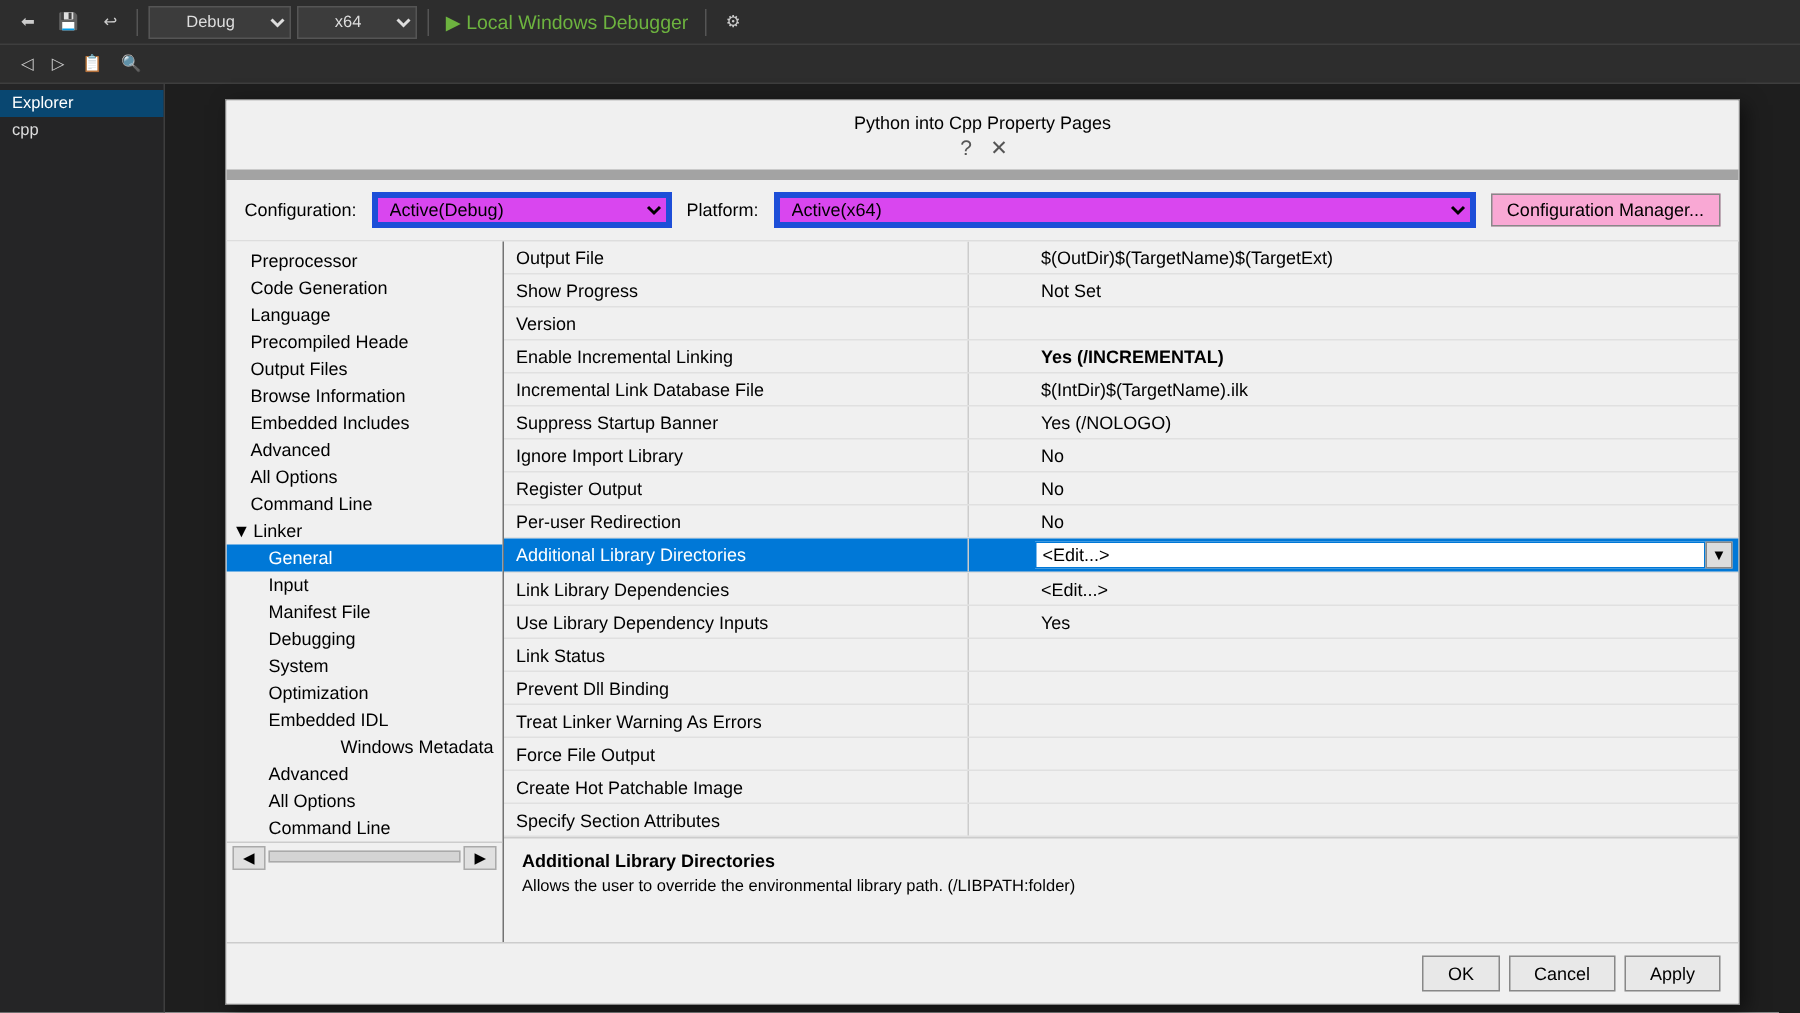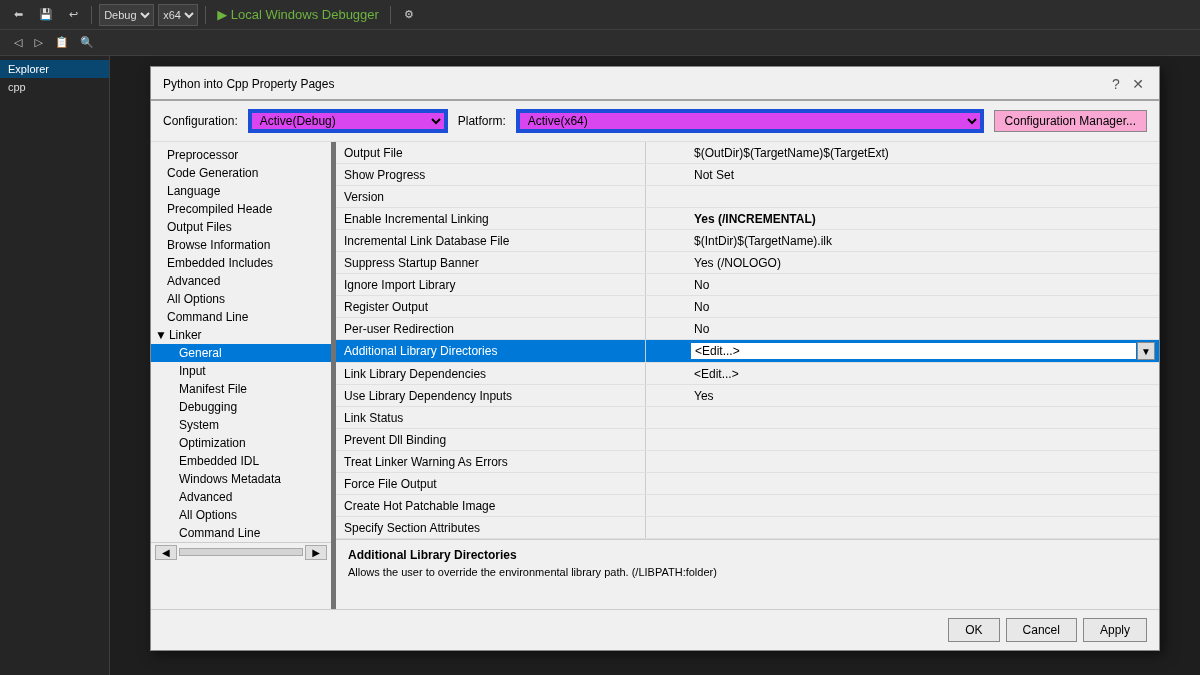--- a/index.html
+++ b/index.html
@@ -27,21 +27,21 @@
       color: #ccc;
       font-size: 11px;
       padding: 2px 6px;
       cursor: pointer;
     }
     .toolbar-select {
       background: #3c3c3c;
       border: 1px solid #555;
       color: #ddd;
       font-size: 11px;
-      padding: 1px 0;
+      padding: 1px 20px;
       height: 22px;
     }
     .toolbar-run {
       background: transparent;
       border: none;
       color: #6db33f;
       font-size: 13px;
       cursor: pointer;
       padding: 0 4px;
     }
@@ -101,25 +101,26 @@
       background: #f0f0f0;
       border: 1px solid #888;
       width: 1010px;
       box-shadow: 4px 4px 12px rgba(0,0,0,0.5);
       display: flex;
       flex-direction: column;
     }
 
     .dialog-titlebar {
       background: #f0f0f0;
-      border-bottom: 2px solid #a3a3a3;
+      border-bottom: 7px solid #a3a3a3;
       padding: 8px 12px 6px;
       display: flex;
       align-items: center;
       justify-content: space-between;
+      flex-direction: column;
     }
     .dialog-title {
       font-size: 12px;
       color: #000;
     }
     .dialog-controls {
       display: flex;
       gap: 4px;
     }
     .dialog-ctrl-btn {
@@ -171,21 +172,21 @@
     .dialog-content {
       display: flex;
       flex: 1;
       min-height: 0;
     }
 
     
     .tree-panel {
       width: 185px;
       background: #f0f0f0;
-      border-right: 5px solid #737373;
+      border-right: 1px solid #737373;
       overflow-y: auto;
       padding: 4px 0;
       font-size: 12px;
     }
     .tree-item {
       padding: 2px 8px 2px 16px;
       cursor: pointer;
       color: #000;
       white-space: nowrap;
     }
@@ -400,21 +401,21 @@
               <span>▼</span> 
               <span>Linker</span>
             </div>
             <div class="tree-item selected" style="padding-left: 28px;"><span>General</span></div>
             <div class="tree-item" style="padding-left: 28px;"><span>Input</span></div>
             <div class="tree-item" style="padding-left: 28px;"><span>Manifest File</span></div>
             <div class="tree-item" style="padding-left: 28px;"><span>Debugging</span></div>
             <div class="tree-item" style="padding-left: 28px;"><span>System</span></div>
             <div class="tree-item" style="padding-left: 28px;"><span>Optimization</span></div>
             <div class="tree-item" style="padding-left: 28px;"><span>Embedded IDL</span></div>
-            <div class="tree-item" style="padding-left: 28px;"><span>Windows Metadata</span></div>
+            <div class="tree-item" style="padding-left: 28px; margin-left: 48px;"><span>Windows Metadata</span></div>
             <div class="tree-item" style="padding-left: 28px;"><span>Advanced</span></div>
             <div class="tree-item" style="padding-left: 28px;"><span>All Options</span></div>
             <div class="tree-item" style="padding-left: 28px;"><span>Command Line</span></div>
             <div class="scroll-controls">
     <button class="scroll-btn">◀</button>
     <div style="flex:1;background:#d4d4d4;margin:0 2px;height:8px;margin-top:3px;border:1px solid #aaa;"></div>
     <button class="scroll-btn">▶</button>
   </div>
           </div>
 

